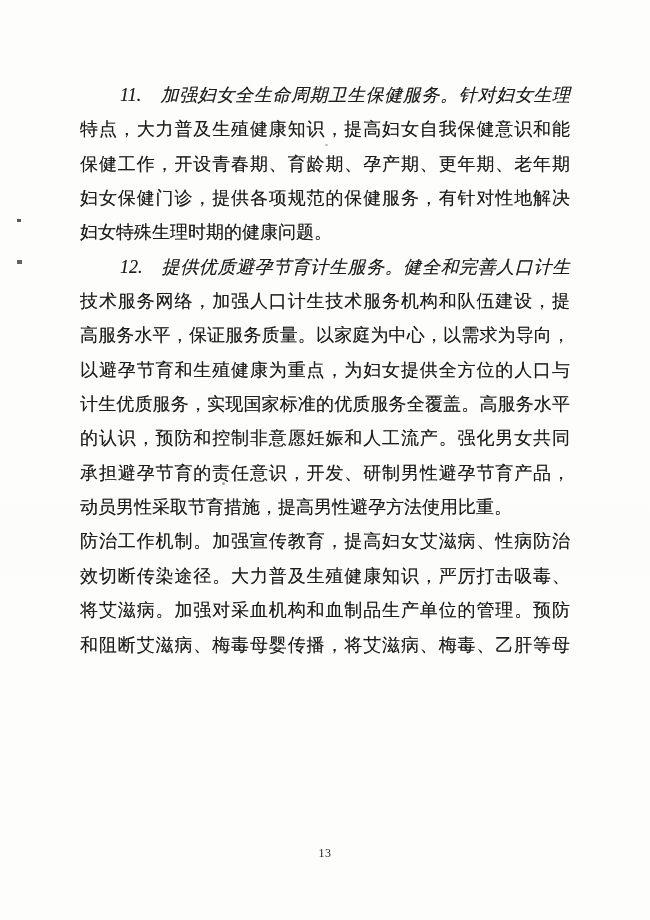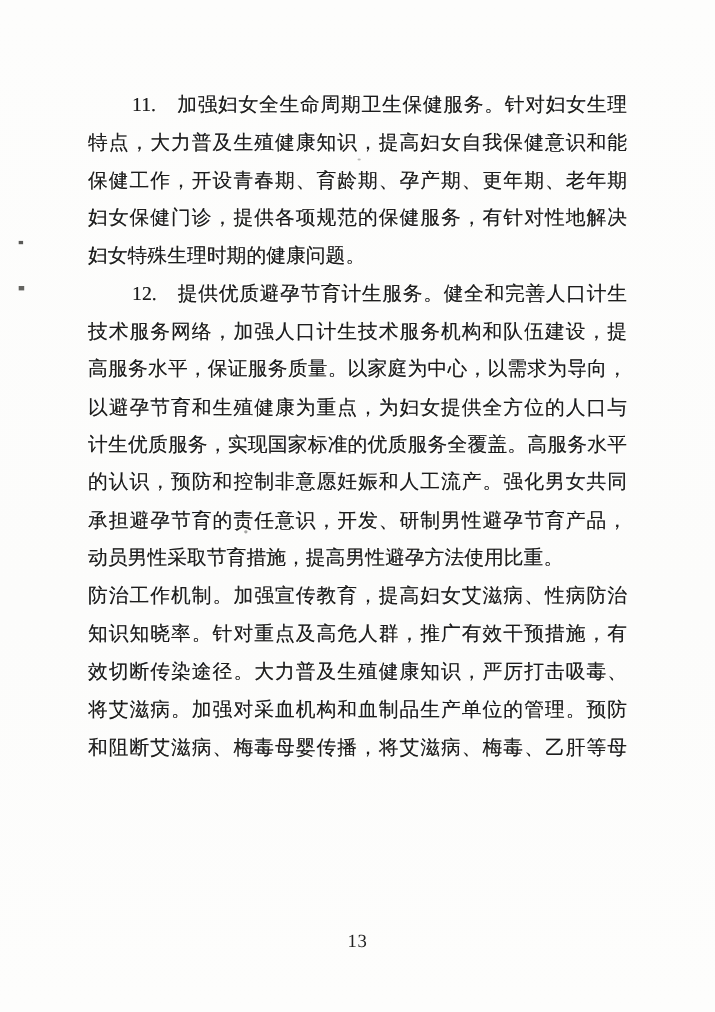--- a/index.html
+++ b/index.html
@@ -33,31 +33,32 @@
     color: #1d1d1d;
     text-align: justify;
     text-align-last: justify;
     text-shadow: 0 0 0.5px rgba(20,20,20,0.55);
     white-space: nowrap;
     letter-spacing: 0;
   }
   .line.indent {
     padding-left: 40px;
     width: 450px;
+    font-style: italic;
   }
   .line.last {
     text-align-last: left;
   }
   .page-number {
     position: absolute;
     left: 0;
     top: 846px;
     width: 650px;
     text-align: center;
-    font-size: 17px;
+    font-size: 12px;
     color: #222;
     letter-spacing: 0.5px;
   }
   .speck {
     position: absolute;
     background: #3c3c38;
   }
   .speck.s1 { left: 17px; top: 219px; width: 4px; height: 3px; opacity: 0.85; }
   .speck.s2 { left: 17px; top: 260px; width: 5px; height: 4px; opacity: 0.8; }
   .speck.s3 { left: 222px; top: 482px; width: 3px; height: 3px; border-radius: 50%; opacity: 0.45; }
@@ -76,21 +77,20 @@
       <div class="line last">妇女特殊生理时期的健康问题。</div>
       <div class="line indent">12.　提供优质避孕节育计生服务。健全和完善人口计生</div>
       <div class="line">技术服务网络，加强人口计生技术服务机构和队伍建设，提</div>
       <div class="line">高服务水平，保证服务质量。以家庭为中心，以需求为导向，</div>
       <div class="line">以避孕节育和生殖健康为重点，为妇女提供全方位的人口与</div>
       <div class="line">计生优质服务，实现国家标准的优质服务全覆盖。高服务水平</div>
       <div class="line">的认识，预防和控制非意愿妊娠和人工流产。强化男女共同</div>
       <div class="line">承担避孕节育的责任意识，开发、研制男性避孕节育产品，</div>
       <div class="line last">动员男性采取节育措施，提高男性避孕方法使用比重。</div>
       <div class="line">防治工作机制。加强宣传教育，提高妇女艾滋病、性病防治</div>
-      <div class="line">知识知晓率。针对重点及高危人群，推广有效干预措施，有</div>
       <div class="line">效切断传染途径。大力普及生殖健康知识，严厉打击吸毒、</div>
       <div class="line">将艾滋病。加强对采血机构和血制品生产单位的管理。预防</div>
       <div class="line">和阻断艾滋病、梅毒母婴传播，将艾滋病、梅毒、乙肝等母</div>
     </div>
 
   <div class="page-number">13</div>
 
   <div class="speck s1"></div>
   <div class="speck s2"></div>
   <div class="speck s3"></div>

